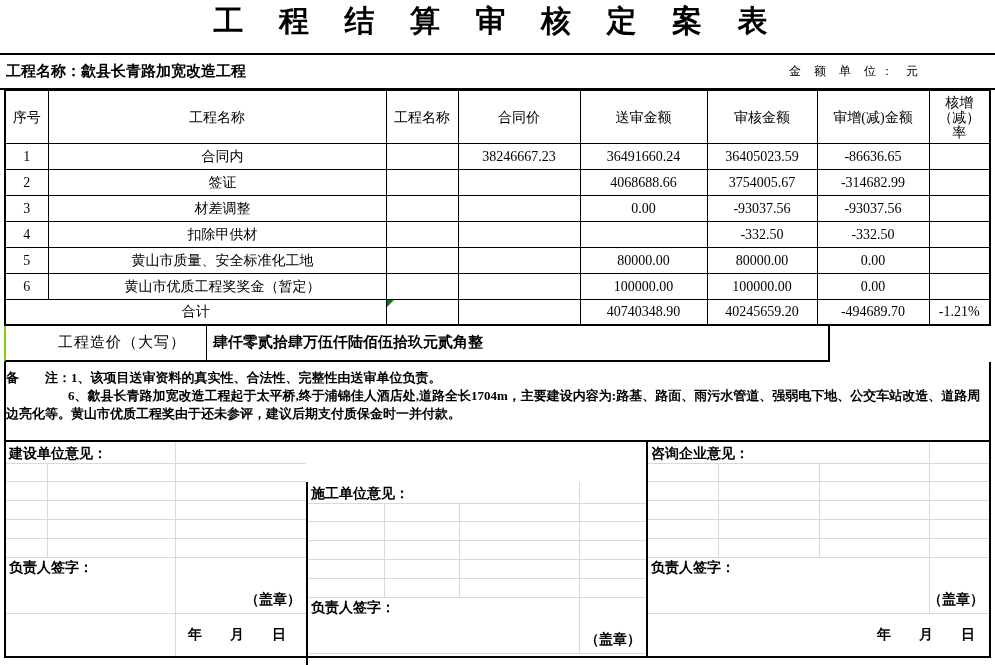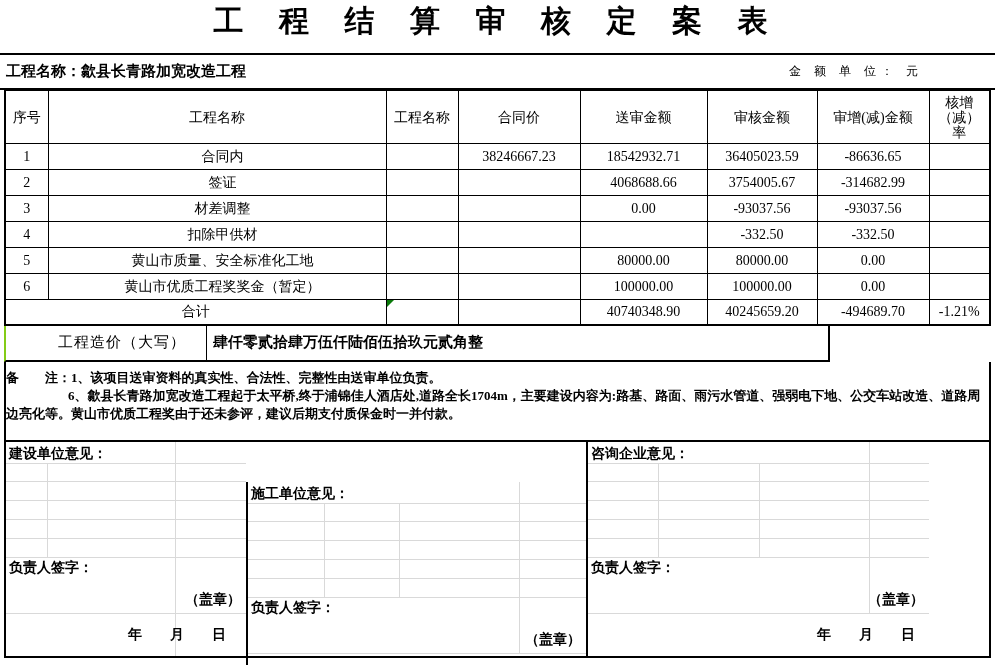--- a/index.html
+++ b/index.html
@@ -50,21 +50,21 @@
   
   .notes { width:987px; height:80px; border-left:2px solid #000;
     border-right:2px solid #000; border-bottom:2px solid #000;
     font-size:13px; font-weight:bold; line-height:18px; padding-top:7px; }
   .notes .l2 { text-indent:62px; }
 
   
   .opinions { width:987px; height:216px; display:flex;
     border-left:2px solid #000; border-right:2px solid #000; border-bottom:2px solid #000; }
   .op-block { position:relative; height:100%; font-size:14px; font-weight:bold; }
-  .op-block.b1 { width:240px; }
+  .op-block.b1 { width:300px; }
   .op-block.b2 { width:340px; border-left:2px solid #000;margin-top:40px; }
   .op-block.b3 { width:343px; border-left:2px solid #000; }
   .op-title { position:absolute; top:3px; left:3px; }
   .op-sign  { position:absolute; top:117px; left:3px; }
   .op-seal  { position:absolute; top:149px; right:5px; }
   .op-date  { position:absolute; top:184px; }
   .b1 .op-date { right:20px; }
   .b2 .op-date { right:55px; }
   .b3 .op-date { right:14px; }
 
@@ -116,21 +116,21 @@
         <td>审增(减)金额</td>
         <td>核增
 （减）
 率</td>
       </tr>
       <tr class="data">
         <td>1</td>
         <td class="name">合同内</td>
         <td></td>
         <td>38246667.23</td>
-        <td>18542932.71</td>
+        <td>36491660.24</td>
         <td>36405023.59</td>
         <td>-86636.65</td>
         <td></td>
       </tr>
       <tr class="data">
         <td>2</td>
         <td class="name">签证</td>
         <td></td>
         <td></td>
         <td>4068688.66</td>

